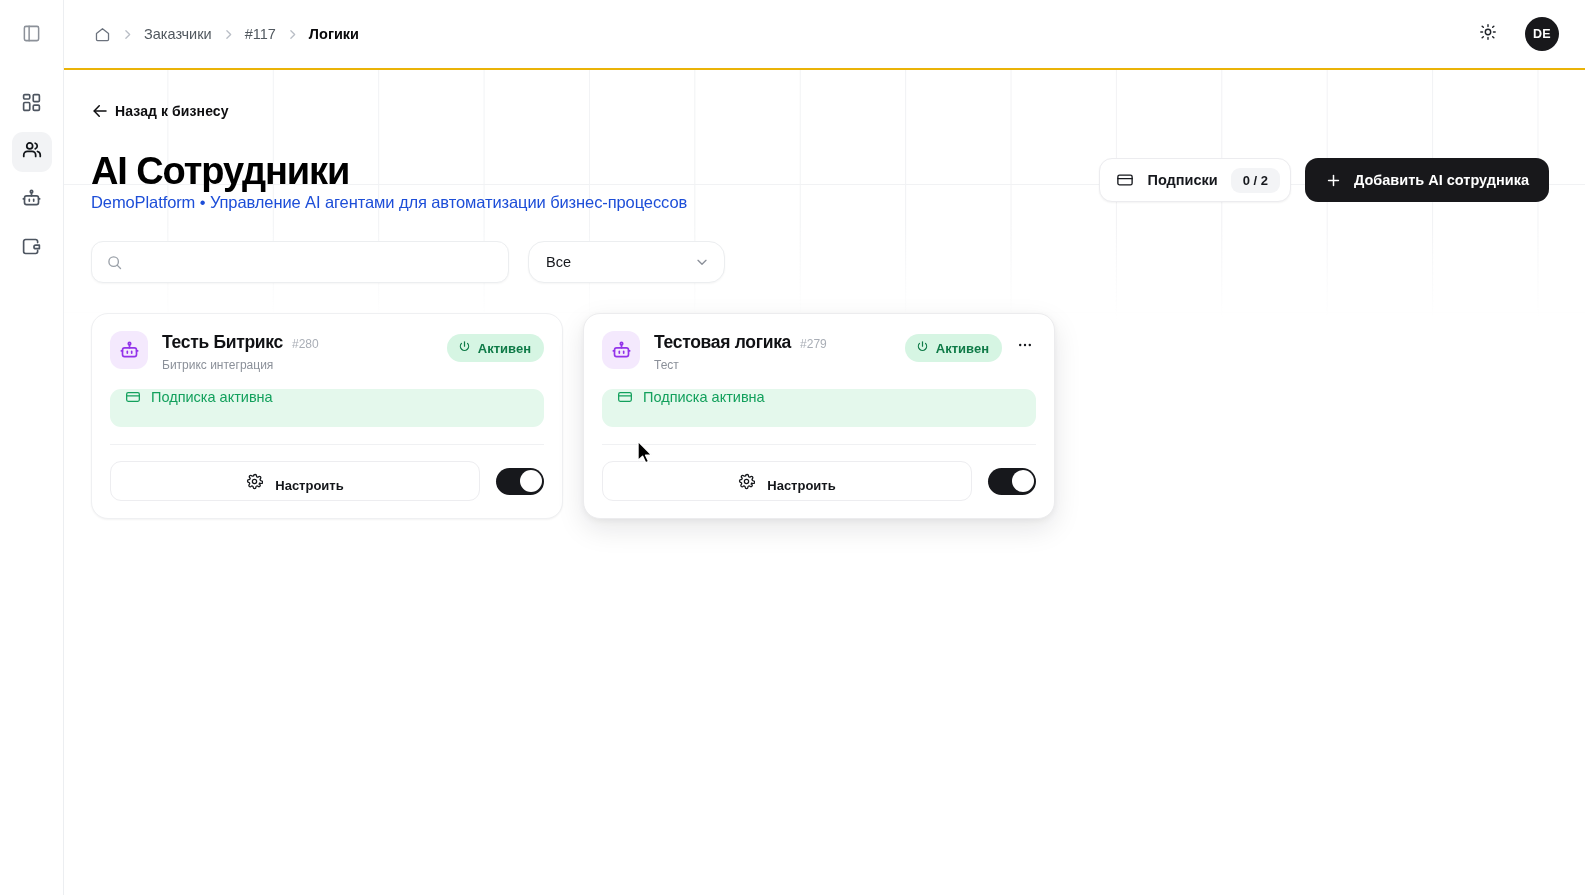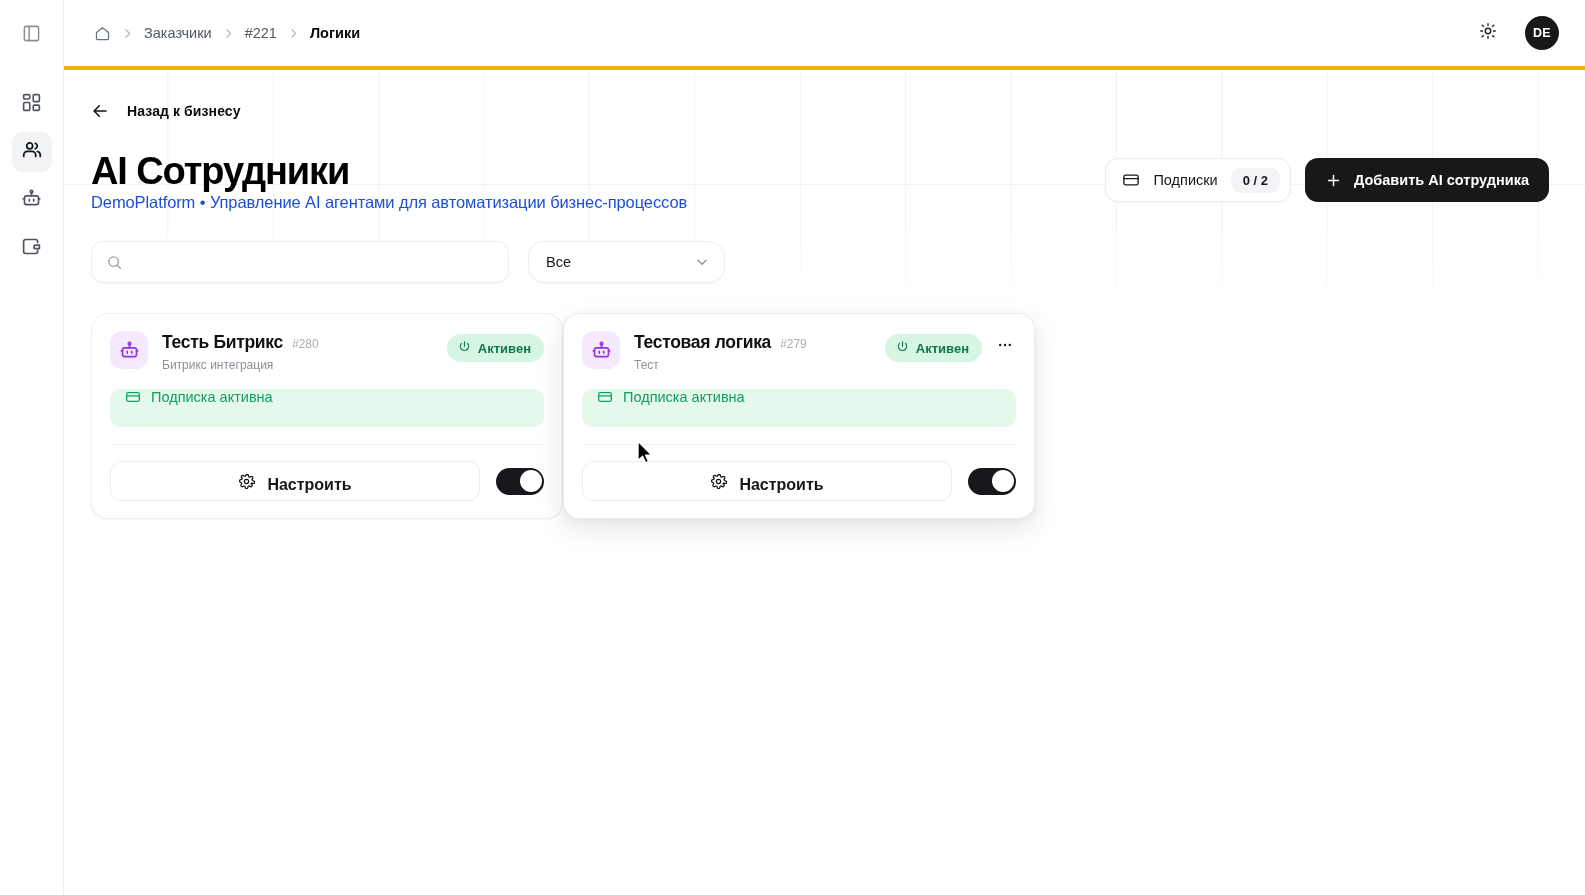--- a/index.html
+++ b/index.html
@@ -33,21 +33,21 @@
     color: #4d5560; cursor: pointer;
   }
   .side-item.active { background: #f2f3f5; color: #111418; }
 
   
   .right { flex: 1 1 auto; display: flex; flex-direction: column; min-width: 0; }
 
   
   .topbar {
     height: 70px; flex: 0 0 70px;
-    border-bottom: 4px solid #eab308;
+    border-bottom: 2px solid #eab308;
     background: #fff;
     display: flex; align-items: center;
     padding: 0 26px 0 30px;
     position: relative; z-index: 5;
   }
   .crumbs { display: flex; align-items: center; gap: 10px; font-size: 14.5px; }
   .crumb-home { color: #6b727d; display: flex; align-items: center; cursor: pointer; }
   .crumb-sep { color: #b9bec6; display: flex; align-items: center; }
   .crumb-link { color: #51585f; cursor: pointer; font-size: 14.5px; }
   .crumb-cur { color: #09090b; font-weight: 700; font-size: 14.5px; }
@@ -75,21 +75,21 @@
       linear-gradient(to bottom, #f1f2f4 1px, transparent 1px);
     background-size: 105.4px 128px;
     background-position: -2px -14px;
     -webkit-mask-image: linear-gradient(to bottom, rgba(0,0,0,1) 0%, rgba(0,0,0,1) 62%, rgba(0,0,0,0) 100%);
     mask-image: linear-gradient(to bottom, rgba(0,0,0,1) 0%, rgba(0,0,0,1) 62%, rgba(0,0,0,0) 100%);
     pointer-events: none;
   }
   .content { position: relative; padding: 32px 36px 0 27px; }
 
   .back-row {
-    display: inline-flex; align-items: center; gap: 18px;
+    display: inline-flex; align-items: center; gap: 6px;
     margin-left: 0; cursor: pointer;
   }
   .back-arrow { color: #0d0d0f; display: flex; align-items: center; }
   .back-label { font-size: 14px; font-weight: 700; color: #0d0d0f; letter-spacing: .1px; }
 
   .head-row { display: flex; align-items: flex-end; margin-top: 27px; }
   .head-left { min-width: 0; }
   .page-title {
     font-size: 38px; font-weight: 800; letter-spacing: -1.1px;
     color: #000; line-height: 1.06;
@@ -99,21 +99,21 @@
   }
   .head-actions { margin-left: auto; display: flex; align-items: center; gap: 14px; padding-bottom: 10px; }
 
   .subs-btn {
     height: 44px; display: flex; align-items: center; gap: 13px;
     background: #fff; border: 1px solid #ececef; border-radius: 13px;
     padding: 0 10px 0 16px; cursor: pointer;
     box-shadow: 0 1px 2px rgba(16,20,27,.05);
   }
   .subs-icon { color: #16181d; display: flex; align-items: center; }
-  .subs-label { font-size: 14.5px; font-weight: 400; color: #16181d; }
+  .subs-label { font-size: 14.5px; font-weight: 700; color: #16181d; }
   .subs-count {
     background: #f3f4f6; border-radius: 9px; padding: 5px 12px;
     font-size: 13px; font-weight: 700; color: #16181d;
   }
   .add-btn {
     height: 44px; display: flex; align-items: center; gap: 12px;
     background: #18181b; color: #fff; border: none; border-radius: 13px;
     padding: 0 20px; cursor: pointer;
     font-size: 14.5px; font-weight: 700;
     font-family: inherit;
@@ -136,21 +136,21 @@
   .select-box {
     width: 197px; height: 42px;
     background: #fff; border: 1px solid #eceef0; border-radius: 16px;
     display: flex; align-items: center; padding: 0 14px 0 17px;
     cursor: pointer; box-shadow: 0 1px 2px rgba(16,20,27,.04);
   }
   .select-value { font-size: 14.5px; color: #16181d; font-weight: 500; }
   .select-caret { margin-left: auto; color: #8b9099; display: flex; align-items: center; }
 
   
-  .cards { display: flex; margin-top: 30px; }
+  .cards { display: flex; gap: 20px; margin-top: 30px; }
   .card {
     width: 472px; background: #fff;
     border: 1px solid #eff0f2; border-radius: 17px;
     padding: 17px 18px 17px 18px;
     box-shadow: 0 1px 2px rgba(16,20,27,.05);
   }
   .card.hovered {
     box-shadow: 0 10px 28px rgba(16,20,27,.10), 0 2px 6px rgba(16,20,27,.05);
     border-color: #ececee;
   }
@@ -183,21 +183,21 @@
     padding: 0 15px; color: #12a05c;
   }
   .sub-banner-text { font-size: 14.5px; font-weight: 500; color: #12a05c; }
   .card-divider { margin-top: 17px; height: 1px; background: #f0f1f3; }
   .card-foot { margin-top: 16px; display: flex; align-items: center; gap: 16px; }
   .config-btn {
     flex: 1; height: 40px; border: 1px solid #ededf0; border-radius: 11px;
     background: #fff; display: flex; align-items: center; justify-content: center; gap: 12px;
     cursor: pointer; font-family: inherit;
   }
-  .config-label { font-size: 16px; font-weight: 700; color: #14161a; margin-top: 8px; }
+  .config-label { font-size: 13px; font-weight: 700; color: #14161a; margin-top: 8px; }
   .gear-icon { color: #14161a; display: flex; align-items: center; }
   .toggle {
     width: 48px; height: 27px; border-radius: 999px; background: #17181c;
     display: flex; align-items: center; justify-content: flex-end;
     padding: 0 2.5px; cursor: pointer; flex: 0 0 48px;
   }
   .toggle-knob { width: 22px; height: 22px; border-radius: 50%; background: #fff; }
 
   
   .cursor { position: absolute; pointer-events: none; z-index: 60; }
@@ -273,21 +273,21 @@
           <svg width="13" height="13" viewBox="0 0 24 24" fill="none" stroke="currentColor" stroke-width="2.4" stroke-linecap="round" stroke-linejoin="round">
               <polyline points="9 5 16 12 9 19"></polyline>
             </svg>
         </span>
         <span class="crumb-link">Заказчики</span>
         <span class="crumb-sep">
           <svg width="13" height="13" viewBox="0 0 24 24" fill="none" stroke="currentColor" stroke-width="2.4" stroke-linecap="round" stroke-linejoin="round">
               <polyline points="9 5 16 12 9 19"></polyline>
             </svg>
         </span>
-        <span class="crumb-link">#221</span>
+        <span class="crumb-link">#117</span>
         <span class="crumb-sep">
           <svg width="13" height="13" viewBox="0 0 24 24" fill="none" stroke="currentColor" stroke-width="2.4" stroke-linecap="round" stroke-linejoin="round">
               <polyline points="9 5 16 12 9 19"></polyline>
             </svg>
         </span>
         <span class="crumb-cur">Логики</span>
       </div>
       <div class="top-right">
         <div class="theme-btn">
           <span>

